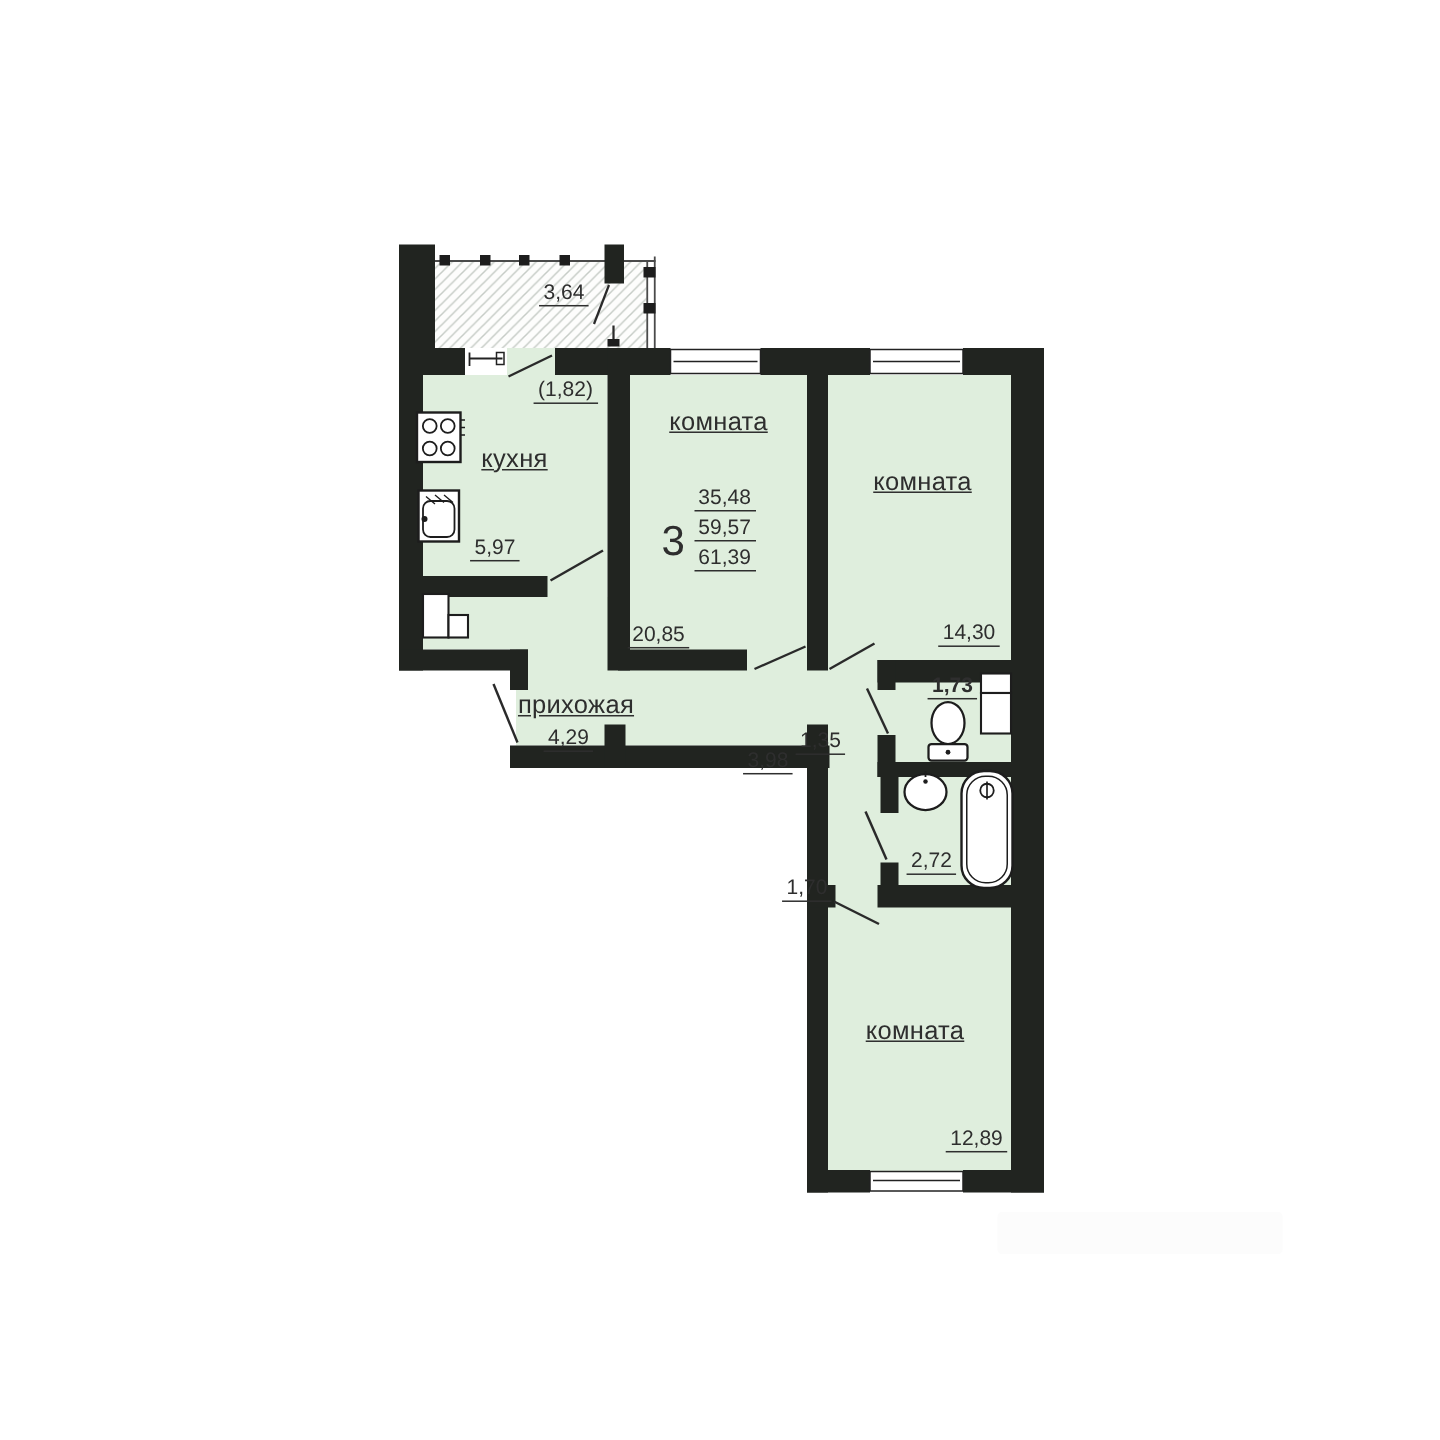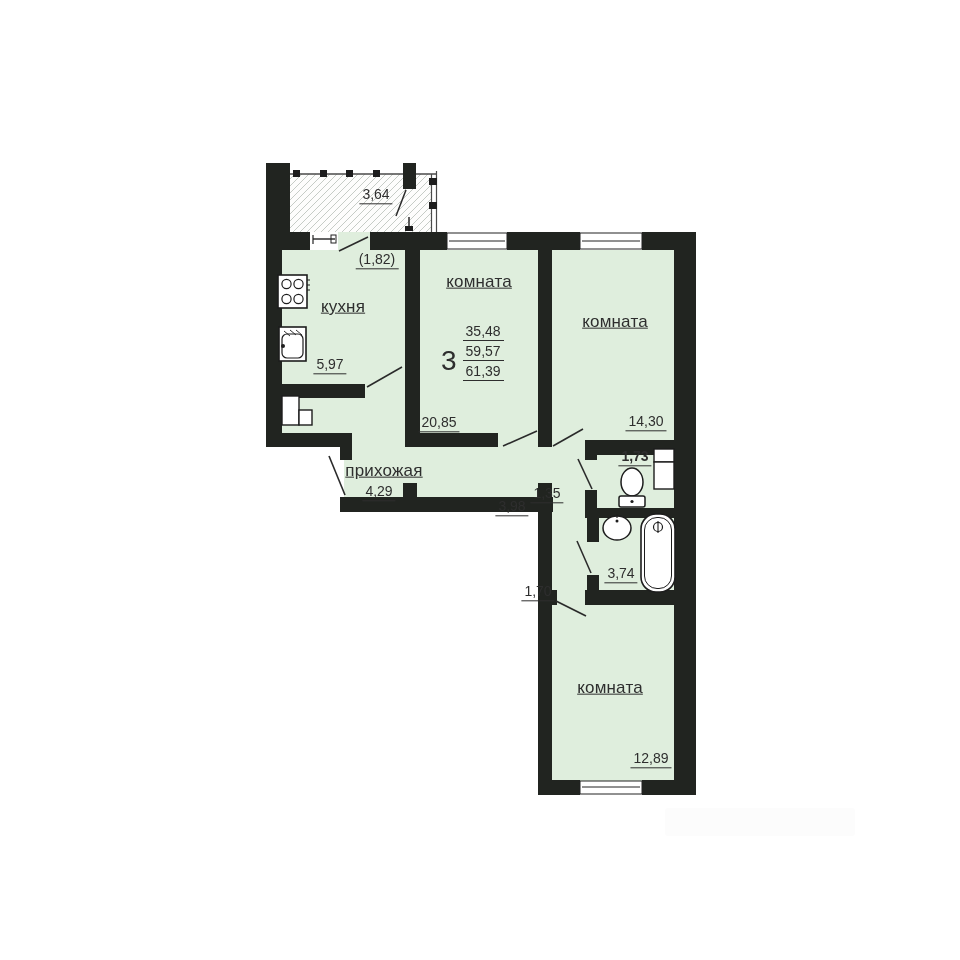--- a/index.html
+++ b/index.html
@@ -194,21 +194,21 @@
 
 <div class="label room-name" style="left:615px;top:322px;">комната</div>
 <div class="label dim" style="left:646px;top:423px;">14,30</div>
 
 <div class="label room-name" style="left:384px;top:471px;">прихожая</div>
 <div class="label dim" style="left:379px;top:493px;">4,29</div>
 
 <div class="label dim" style="left:512px;top:492px;margin-top:16px;">3,98</div>
 <div class="label dim" style="left:547px;top:495px;">1,35</div>
 <div class="label dim" style="left:635px;top:458px;font-weight:bold;">1,73</div>
-<div class="label dim" style="left:621px;top:575px;">3,74</div>
+<div class="label dim" style="left:621px;top:575px;">2,72</div>
 <div class="label dim" style="left:538px;top:581px;margin-top:12px;">1,70</div>
 
 <div class="label room-name" style="left:610px;top:688px;">комната</div>
 <div class="label dim" style="left:651px;top:760px;">12,89</div>
 
 <div class="watermark"></div>
 
 </div>
 
 </body></html>

